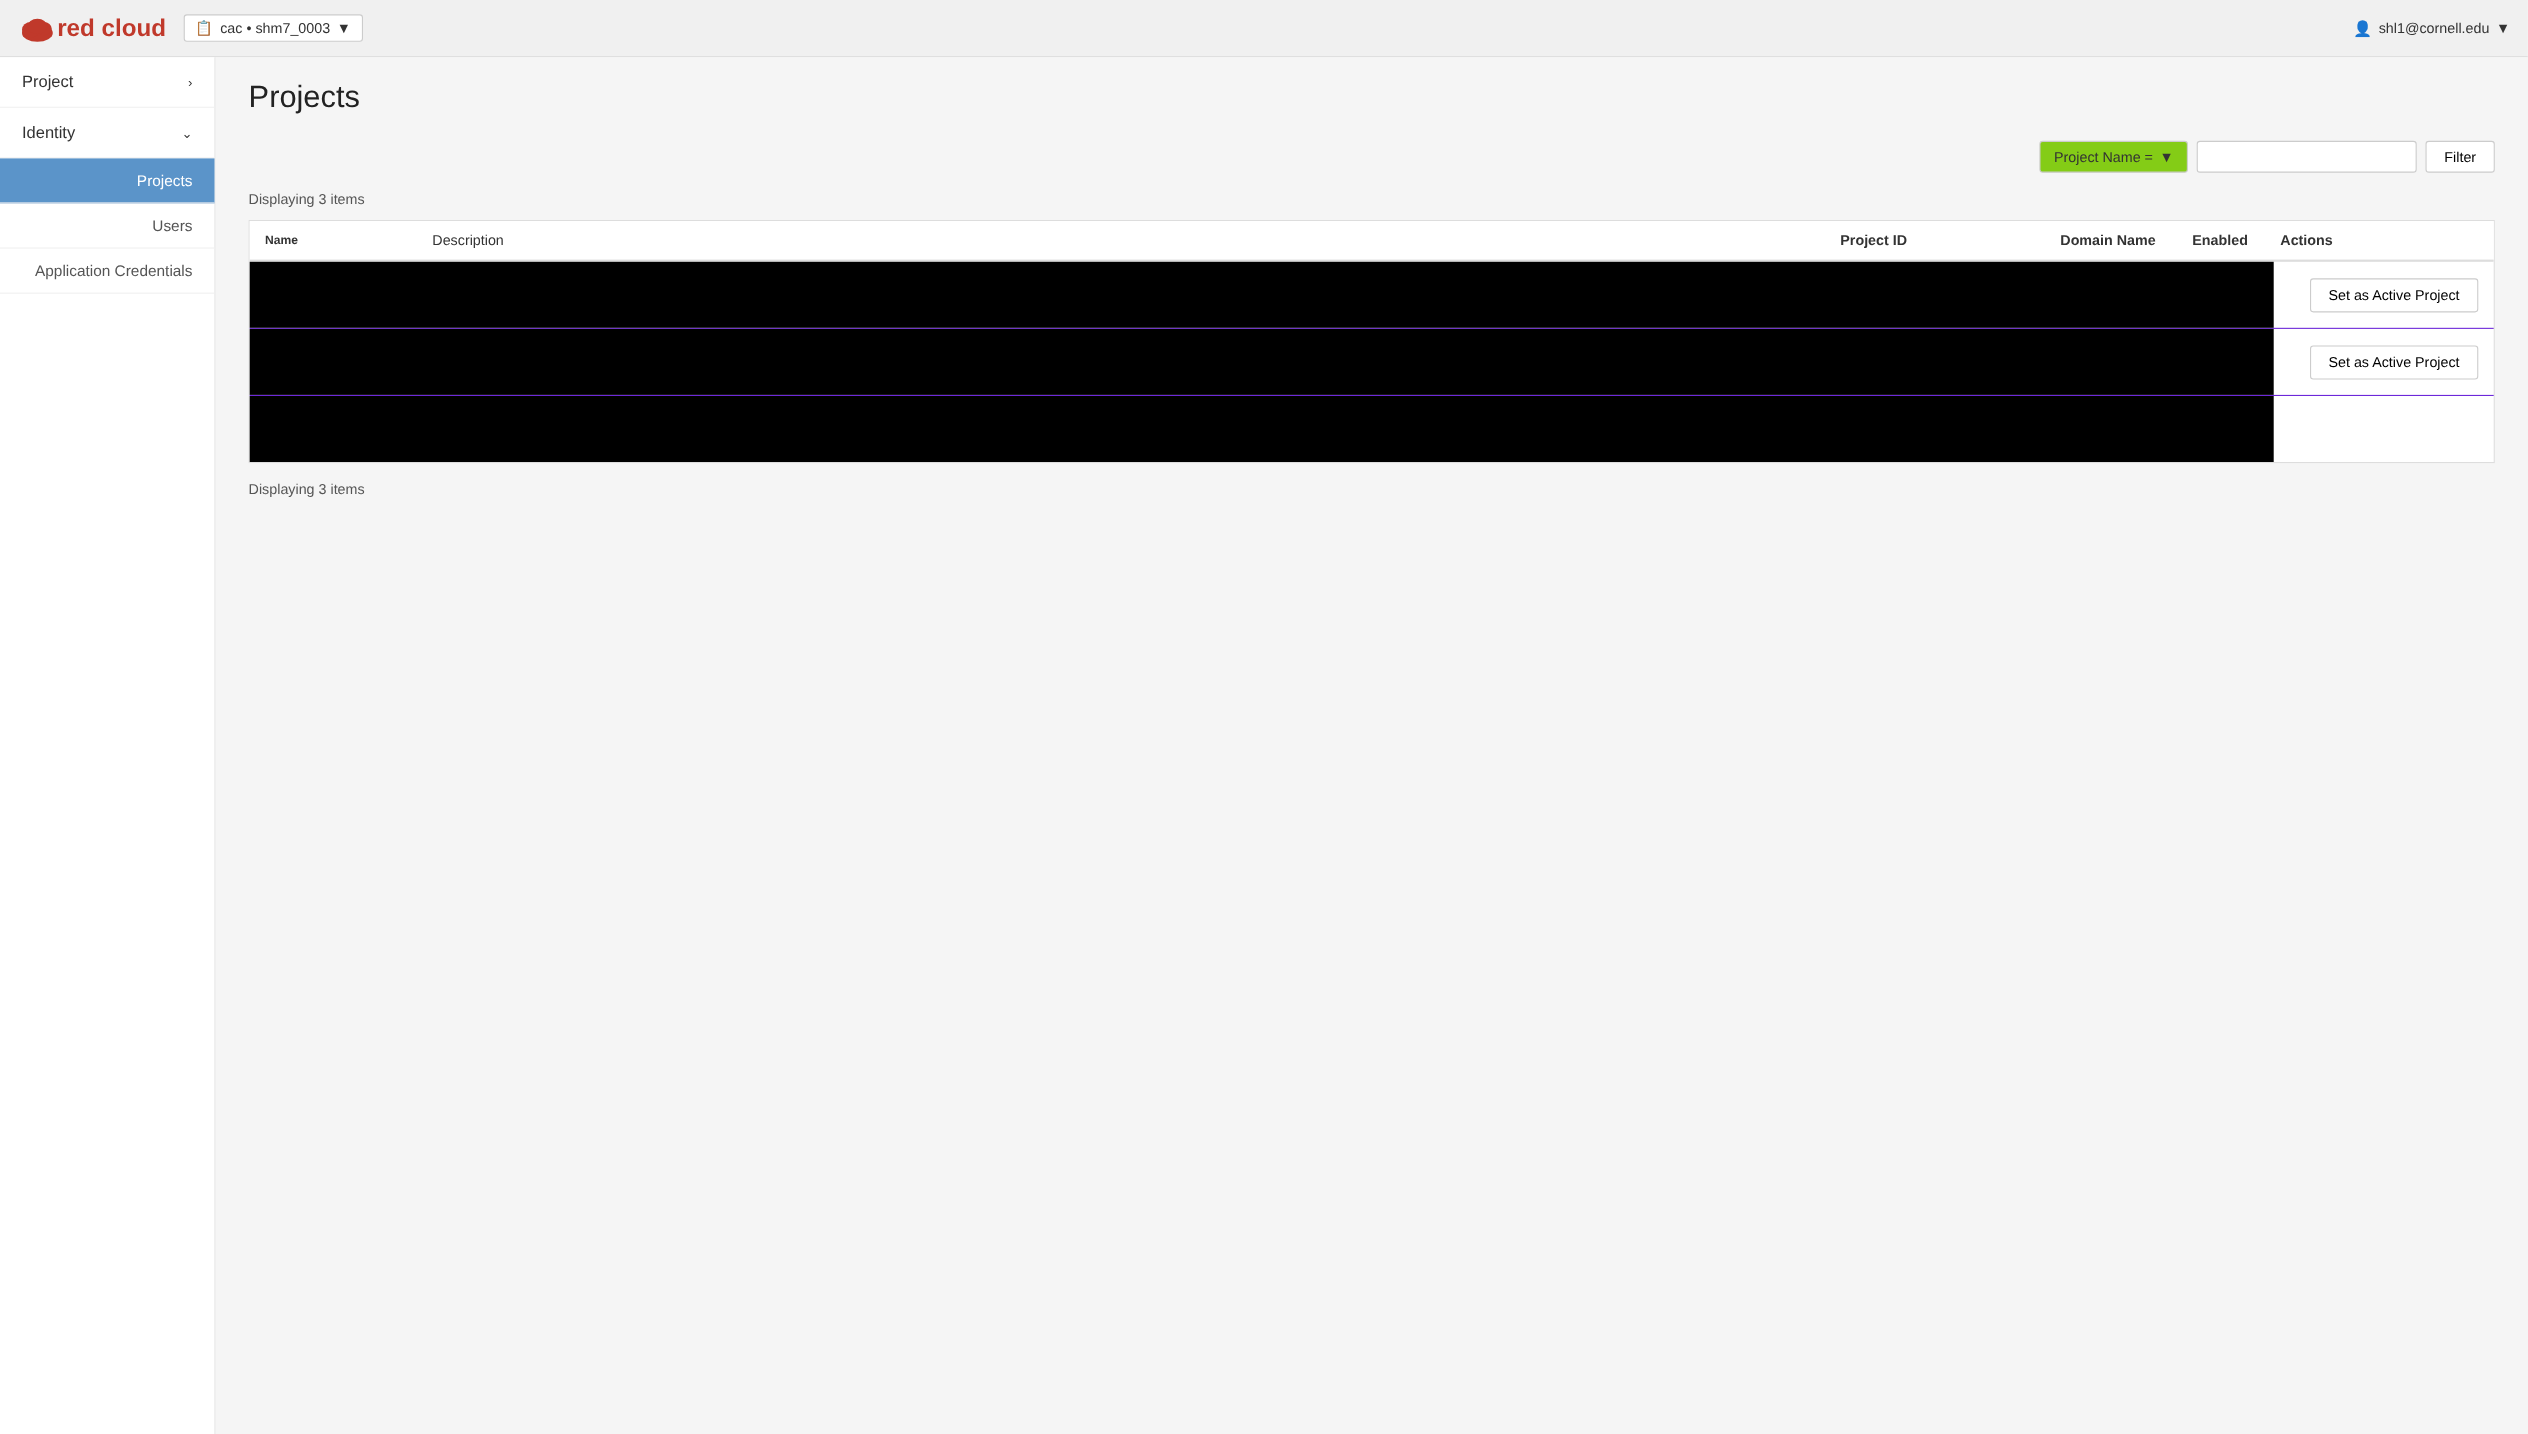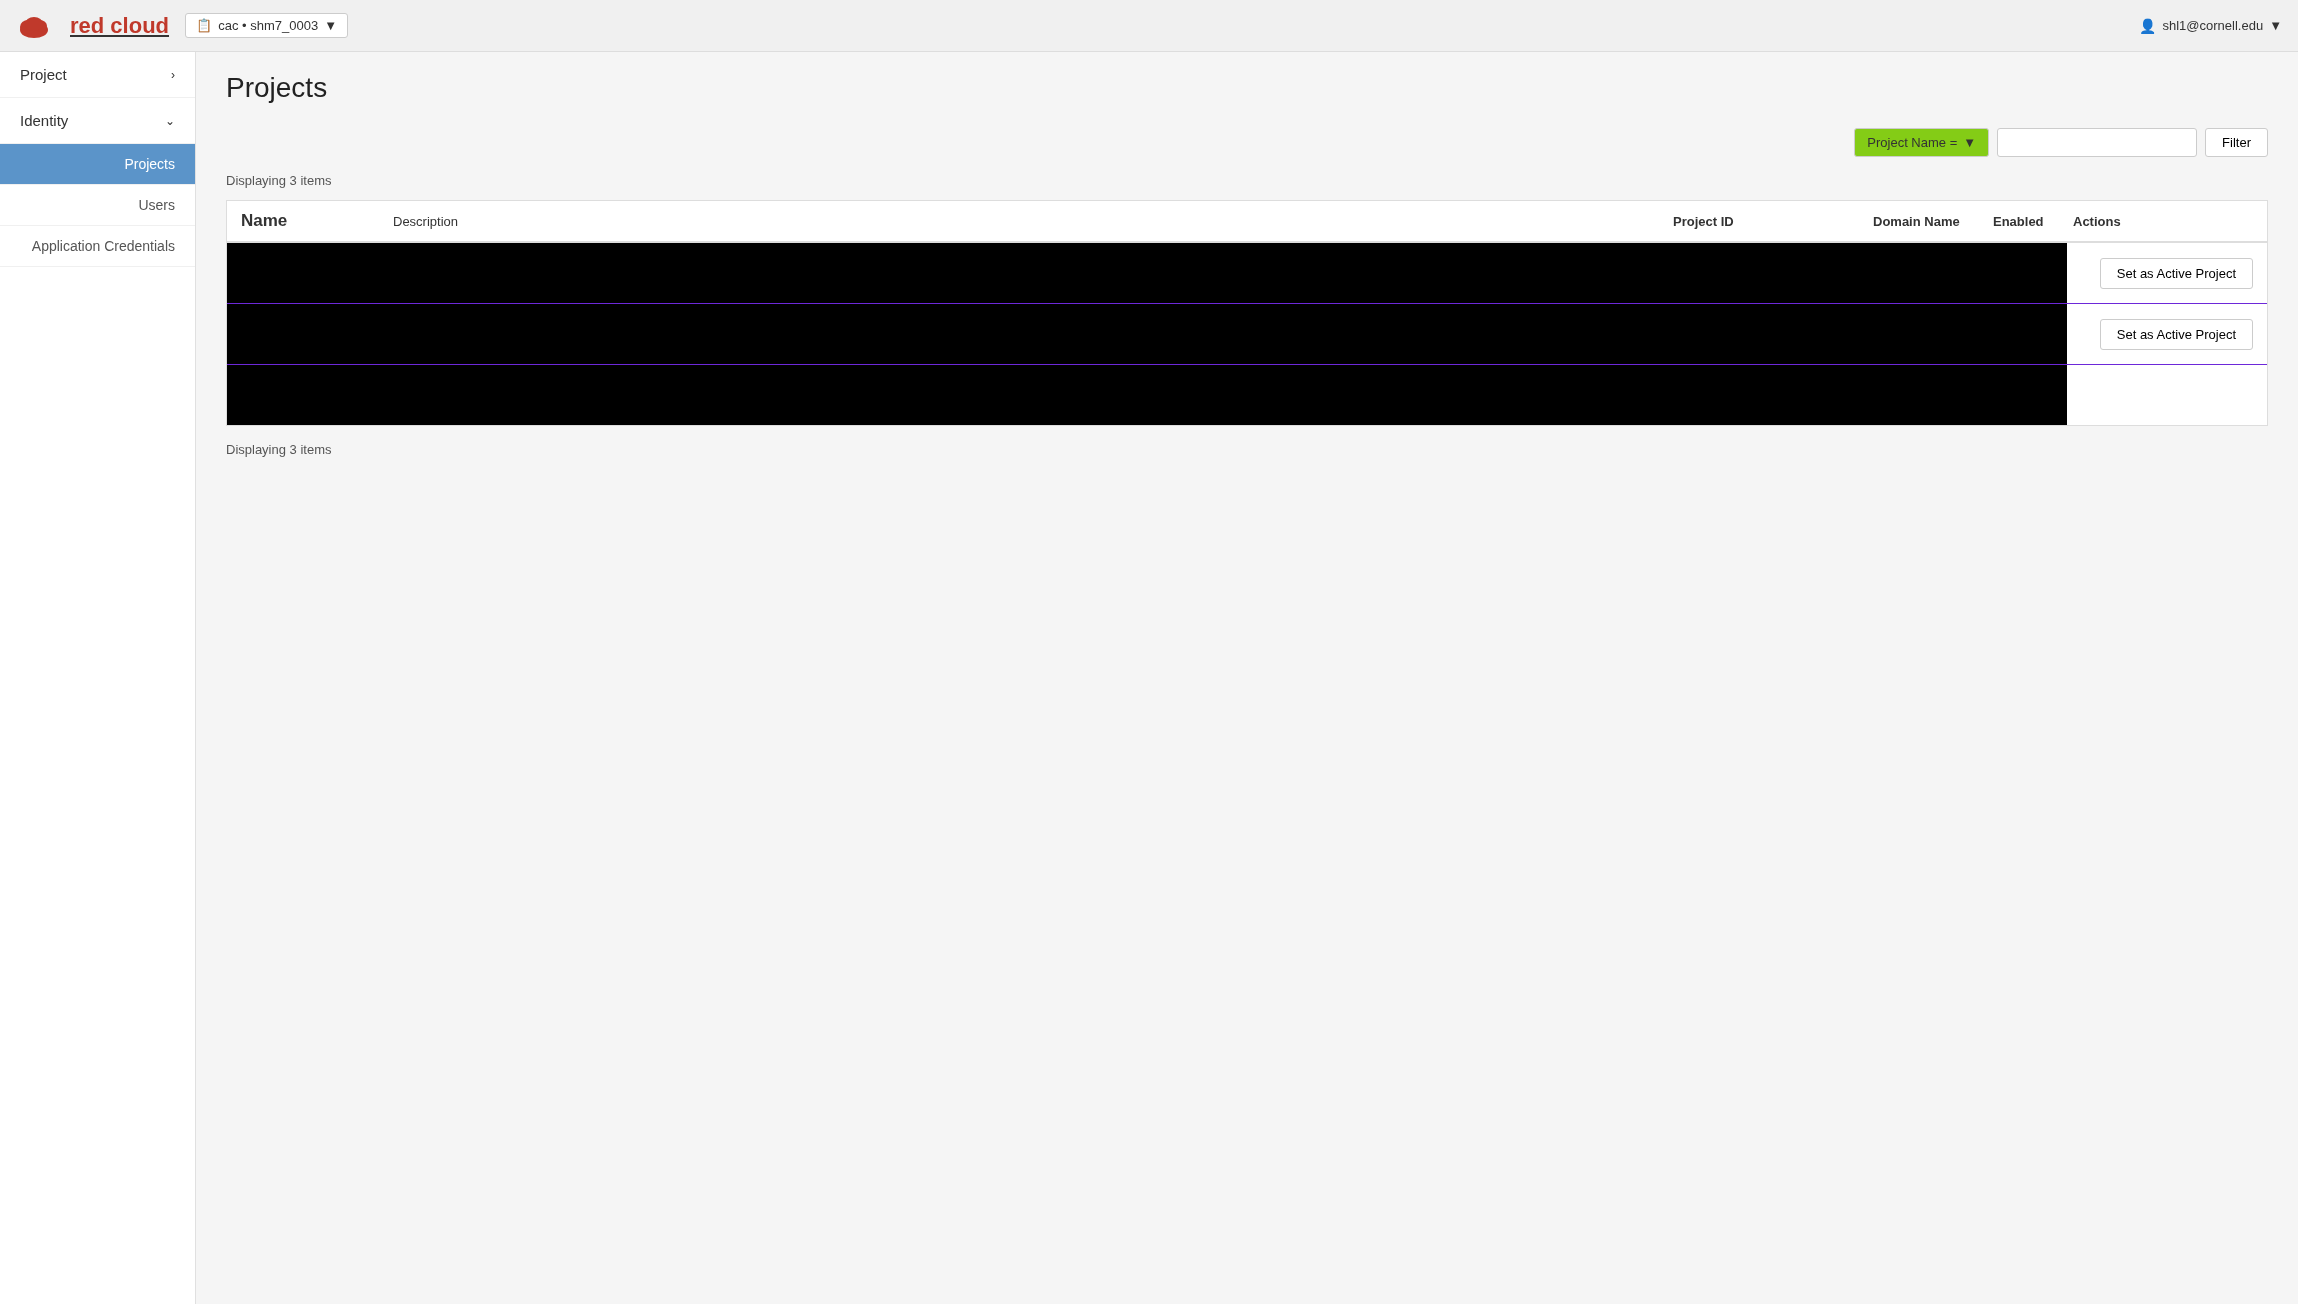--- a/index.html
+++ b/index.html
@@ -16,22 +16,21 @@
       height: 52px;
     }
     .top-nav-left {
       display: flex;
       align-items: center;
       gap: 16px;
     }
     .logo-area {
       display: flex;
       align-items: center;
-      gap: 18px;
-      text-decoration: underline;
+      gap: 0;
     }
     .logo-text {
       font-size: 22px;
       font-weight: bold;
       color: #c0392b;
       line-height: 1;
     }
     .project-selector {
       display: flex;
       align-items: center;
@@ -186,21 +185,21 @@
     }
 
     
     .table-header-row {
       display: flex;
       align-items: center;
       border-bottom: 2px solid #ddd;
       background: white;
       padding: 0 14px;
     }
-    .th-name { flex: 0 0 140px; font-weight: 600; font-size: 17px; padding: 10px 0; }
+    .th-name { flex: 0 0 140px; font-weight: 600; font-size: 11px; padding: 10px 0; }
     .th-desc { flex: 1; font-weight: 400; font-size: 13px; padding: 10px 0; margin-left: 12px; }
     .th-projid { flex: 0 0 200px; font-weight: 600; font-size: 13px; padding: 10px 0; }
     .th-domain { flex: 0 0 120px; font-weight: 600; font-size: 13px; padding: 10px 0; }
     .th-enabled { flex: 0 0 80px; font-weight: 600; font-size: 13px; padding: 10px 0; }
     .th-actions { flex: 0 0 180px; font-weight: 600; font-size: 13px; padding: 10px 0; text-align: left; }
 
     .data-row {
       display: flex;
       align-items: center;
       border-bottom: 1px solid #6d28d9;

